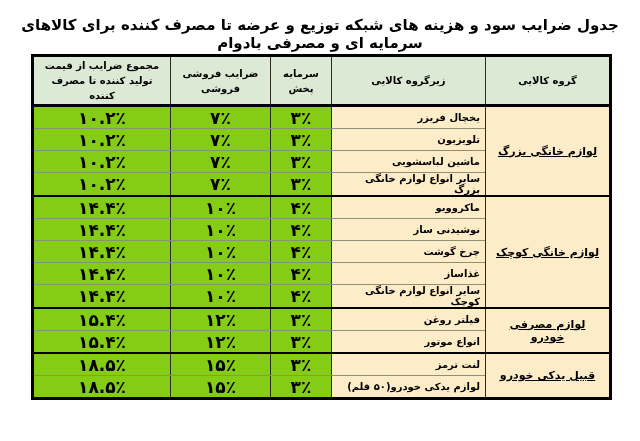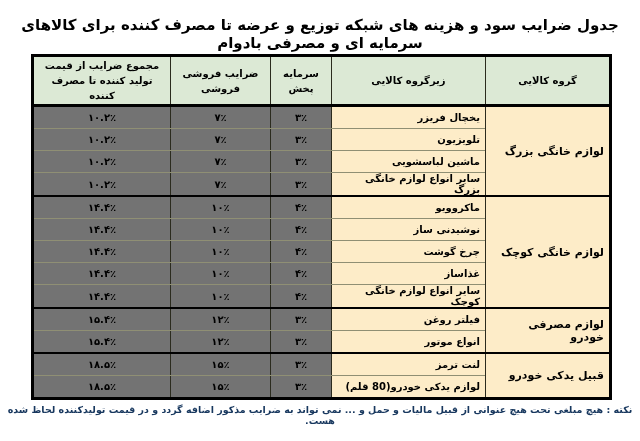--- a/index.html
+++ b/index.html
@@ -44,22 +44,22 @@
     height:21px;
     font-weight:bold;color:#000;
     vertical-align:middle;
     padding:0 5px;
     border-left:1px solid var(--grid-dark);
     border-right:1px solid var(--grid-dark);
     border-top:1px solid var(--grid-light);
     border-bottom:1px solid var(--grid-light);
   }
   td.sub{background:var(--group-bg);font-size:10px;}
-  td.grp{background:var(--group-bg);font-size:11px;}
-  td.num{background:#737373;text-align:center;font-size:10px;direction:ltr;}
+  td.grp{background:var(--group-bg);text-align:center;font-size:11px;text-decoration:underline;}
+  td.num{background:#84cc16;text-align:center;font-size:17px;direction:ltr;}
   tr.group-start td{border-top:2.5px solid #000;}
   .note{
     position:absolute;top:404px;left:0;right:0;
     text-align:center;
     font-size:9.5px;font-weight:bold;
     color:var(--note-color);
   }
 </style>
 </head>
 <body>
@@ -160,24 +160,23 @@
       </tr>
 
       <tr class="group-start">
         <td class="grp" rowspan="2">قبیل یدکی خودرو</td>
         <td class="sub">لنت ترمز</td>
         <td class="num">۳٪</td>
         <td class="num">۱۵٪</td>
         <td class="num">۱۸.۵٪</td>
       </tr>
       <tr>
-        <td class="sub">لوازم یدکی خودرو(80 قلم)</td>
+        <td class="sub">لوازم یدکی خودرو(۵۰ قلم)</td>
         <td class="num">۳٪</td>
         <td class="num">۱۵٪</td>
         <td class="num">۱۸.۵٪</td>
       </tr>
 
     </tbody>
   </table>
 
-  <div class="note">نکته : هیچ مبلغی تحت هیچ عنوانی از قبیل مالیات و حمل و ... نمی تواند به ضرایب مذکور اضافه گردد و در قیمت تولیدکننده لحاظ شده هست.</div>
 
 </div>
 
 </body></html>

